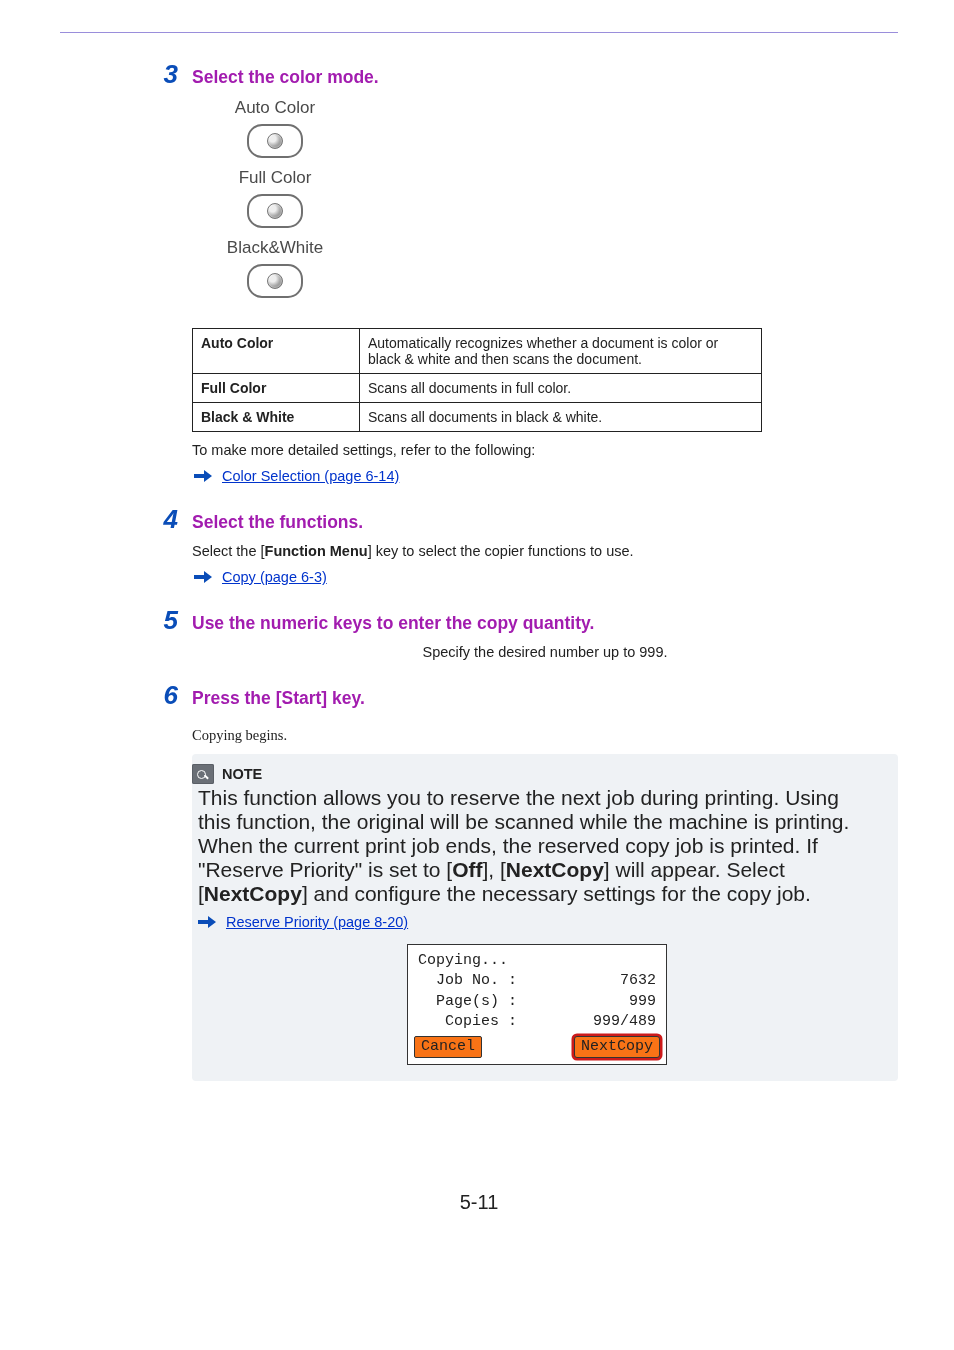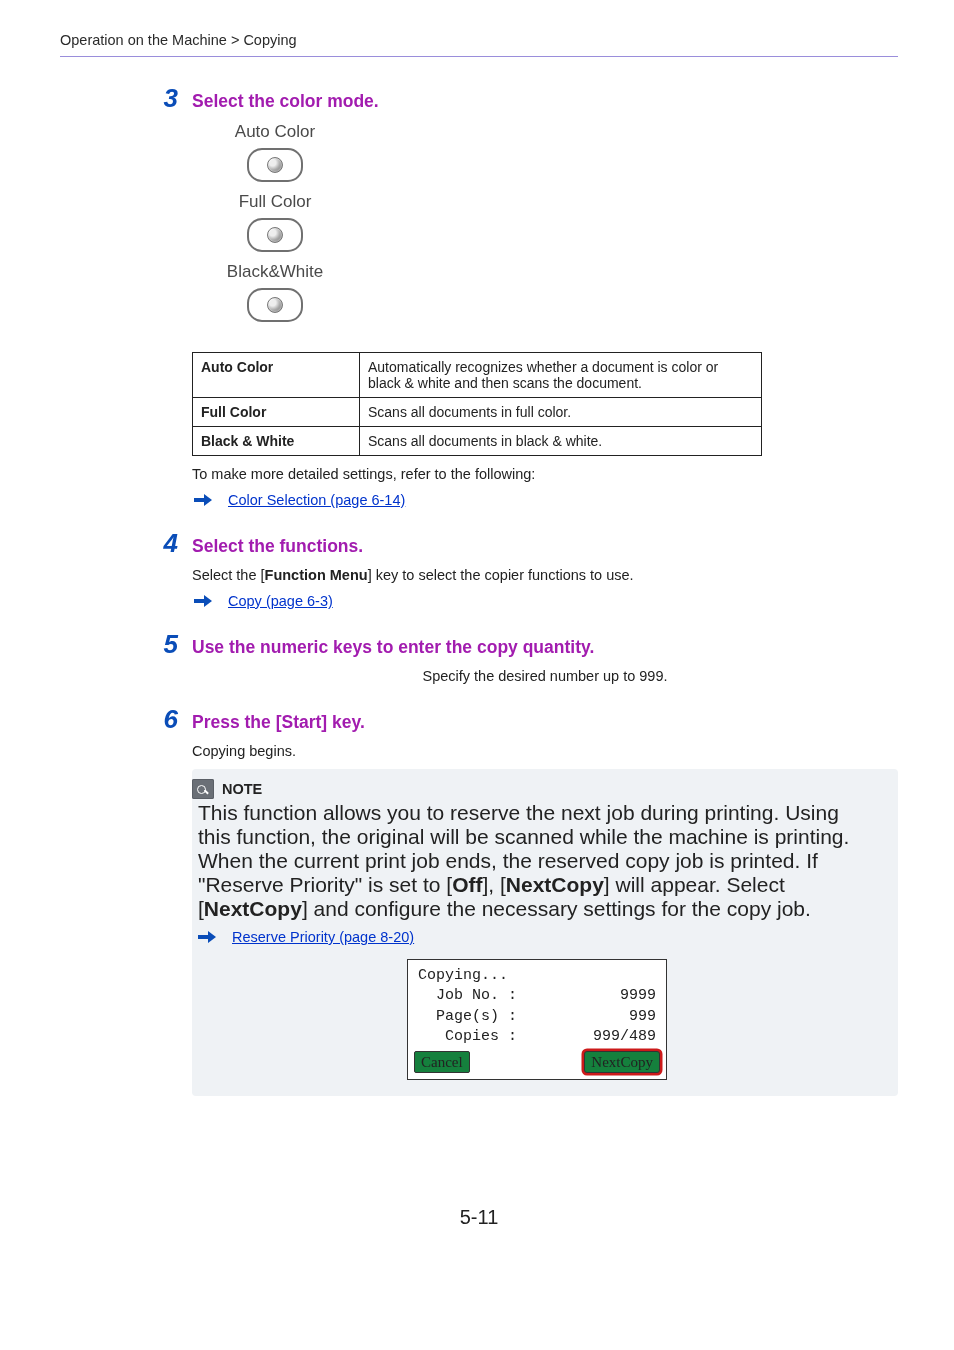--- a/index.html
+++ b/index.html
@@ -15,46 +15,45 @@
   .step-body{margin-top:10px;}
   .modes{display:flex;flex-direction:column;gap:2px;margin:0 0 22px 18px;}
   .mode-label{font:400 17px Arial,sans-serif;color:#4a4a4a;text-align:center;}
   .mode-pill{margin:4px auto 8px;}
   .pill{width:52px;height:30px;border:2px solid #707070;border-radius:15px;display:flex;align-items:center;justify-content:center;background:#fff;}
   .pill .dot{width:14px;height:14px;border-radius:50%;background:radial-gradient(circle at 33% 33%, #eee 0 25%, #aaa 55%, #666 100%);border:1px solid #777;box-shadow:inset 0 0 2px #fff;}
   table.color-table{border-collapse:collapse;width:570px;margin-top:0;}
   table.color-table td, table.color-table th{border:1px solid #222;padding:6px 8px;font-size:14px;text-align:left;vertical-align:top;}
   table.color-table th{font-weight:700;width:150px;}
   .plain{font-size:14.5px;margin:10px 0;}
-  .arrow-link{display:flex;align-items:center;gap:16px;margin:6px 0 0 2px;}
+  .arrow-link{display:flex;align-items:center;gap:10px;margin:6px 0 0 2px;}
   .arrow-link svg{flex:0 0 auto;}
   .arrow-link a{color:#0033cc;text-decoration:underline;font-size:14.5px;}
   .note-box{background:#eff2f5;border-radius:4px;padding:0 16px 16px 0;margin-top:10px;margin-left:0;}
   .note-head{display:flex;align-items:center;gap:8px;padding:10px 10px 2px 0;}
   .note-badge{width:22px;height:20px;background:#6a6f76;border-radius:2px;position:relative;box-shadow:0 0 0 1px #5a5f66 inset;}
   .note-badge::before{content:"";position:absolute;left:5px;top:6px;width:7px;height:7px;border:1.5px solid #fff;border-radius:50%;}
   .note-badge::after{content:"";position:absolute;left:12px;top:12px;width:5px;height:1.5px;background:#fff;transform:rotate(45deg);}
   .note-title{font-weight:700;font-size:14.5px;}
   .note-body{font-size:21px;padding:0 6px;}
   .note-box .arrow-link{margin-top:8px;}
   .lcd{font-family:"Courier New",Courier,monospace;font-size:15px;line-height:1.35;border:1px solid #333;background:#fff;width:258px;margin:14px auto 0;}
   .lcd-inner{padding:6px 10px 2px 10px;}
   .lcd-row{display:flex;justify-content:space-between;white-space:pre;text-align:center;}
   .lcd-buttons{display:flex;justify-content:space-between;padding:2px 6px 6px;gap:8px;}
-  .lcd-btn{font-family:Liberation Serif, serif;font-size:15px;border:1.5px solid #333;padding:0 6px;border-radius:2px;background:#15803d;}
+  .lcd-btn{font-family:Liberation Mono, monospace;font-size:15px;border:1.5px solid #333;padding:0 6px;border-radius:2px;background:#f97316;}
   .hl{box-shadow:0 0 0 2.5px #cc1a1a;border-radius:3px;}
   .page-num{text-align:center;font-size:20px;color:#222;margin-top:110px;}
   .kw{font-weight:700;}
 </style>
 </head>
 <body>
 
 <div class="page">
 
-  <div class="breadcrumb">Operation on the Machine &gt; Copying</div>
   <hr class="top-rule">
 
   <div class="step-block">
     <div class="step-head">
       <span class="step-num">3</span>
       <span class="step-title">Select the color mode.</span>
     </div>
     <div class="step-body">
 
       <div class="modes" style="width:130px;">
@@ -135,41 +134,41 @@
       <p class="plain" style="margin-top:6px;text-align:center;">Specify the desired number up to 999.</p>
     </div>
   </div>
 
   <div class="step-block">
     <div class="step-head">
       <span class="step-num">6</span>
       <span class="step-title">Press the [Start] key.</span>
     </div>
     <div class="step-body">
-      <p class="plain" style="margin-top:10px;">Copying begins.</p>
+      <p class="plain" style="margin-top:18px;font-family:Liberation Serif, serif;">Copying begins.</p>
 
       <div class="note-box">
         <div class="note-head">
           <span class="note-badge"></span>
           <span class="note-title">NOTE</span>
         </div>
         <div class="note-body">
           <span>This function allows you to reserve the next job during printing. Using this function, the original will be scanned while the machine is printing. When the current print job ends, the reserved copy job is printed. If "Reserve Priority" is set to [</span><span class="kw">Off</span><span>], [</span><span class="kw">NextCopy</span><span>] will appear. Select [</span><span class="kw">NextCopy</span><span>] and configure the necessary settings for the copy job.</span>
         </div>
         <div class="arrow-link" style="padding-left:4px;">
           <svg width="18" height="14" viewBox="0 0 18 14">
               <path d="M0 5 H10 V1 L18 7 L10 13 V9 H0 Z" fill="#0a4db8"></path>
             </svg>
           <a href="#">Reserve Priority (page 8-20)</a>
         </div>
 
         <div class="lcd">
           <div class="lcd-inner">
             <div class="lcd-row"><span>Copying...</span><span></span></div>
-            <div class="lcd-row"><span>  Job No. :</span><span>9999</span></div>
+            <div class="lcd-row"><span>  Job No. :</span><span>7632</span></div>
             <div class="lcd-row"><span>  Page(s) :</span><span>999</span></div>
             <div class="lcd-row"><span>   Copies :</span><span>999/489</span></div>
           </div>
           <div class="lcd-buttons">
             <span class="lcd-btn">Cancel</span>
             <span class="lcd-btn hl">NextCopy</span>
           </div>
         </div>
 
       </div>

